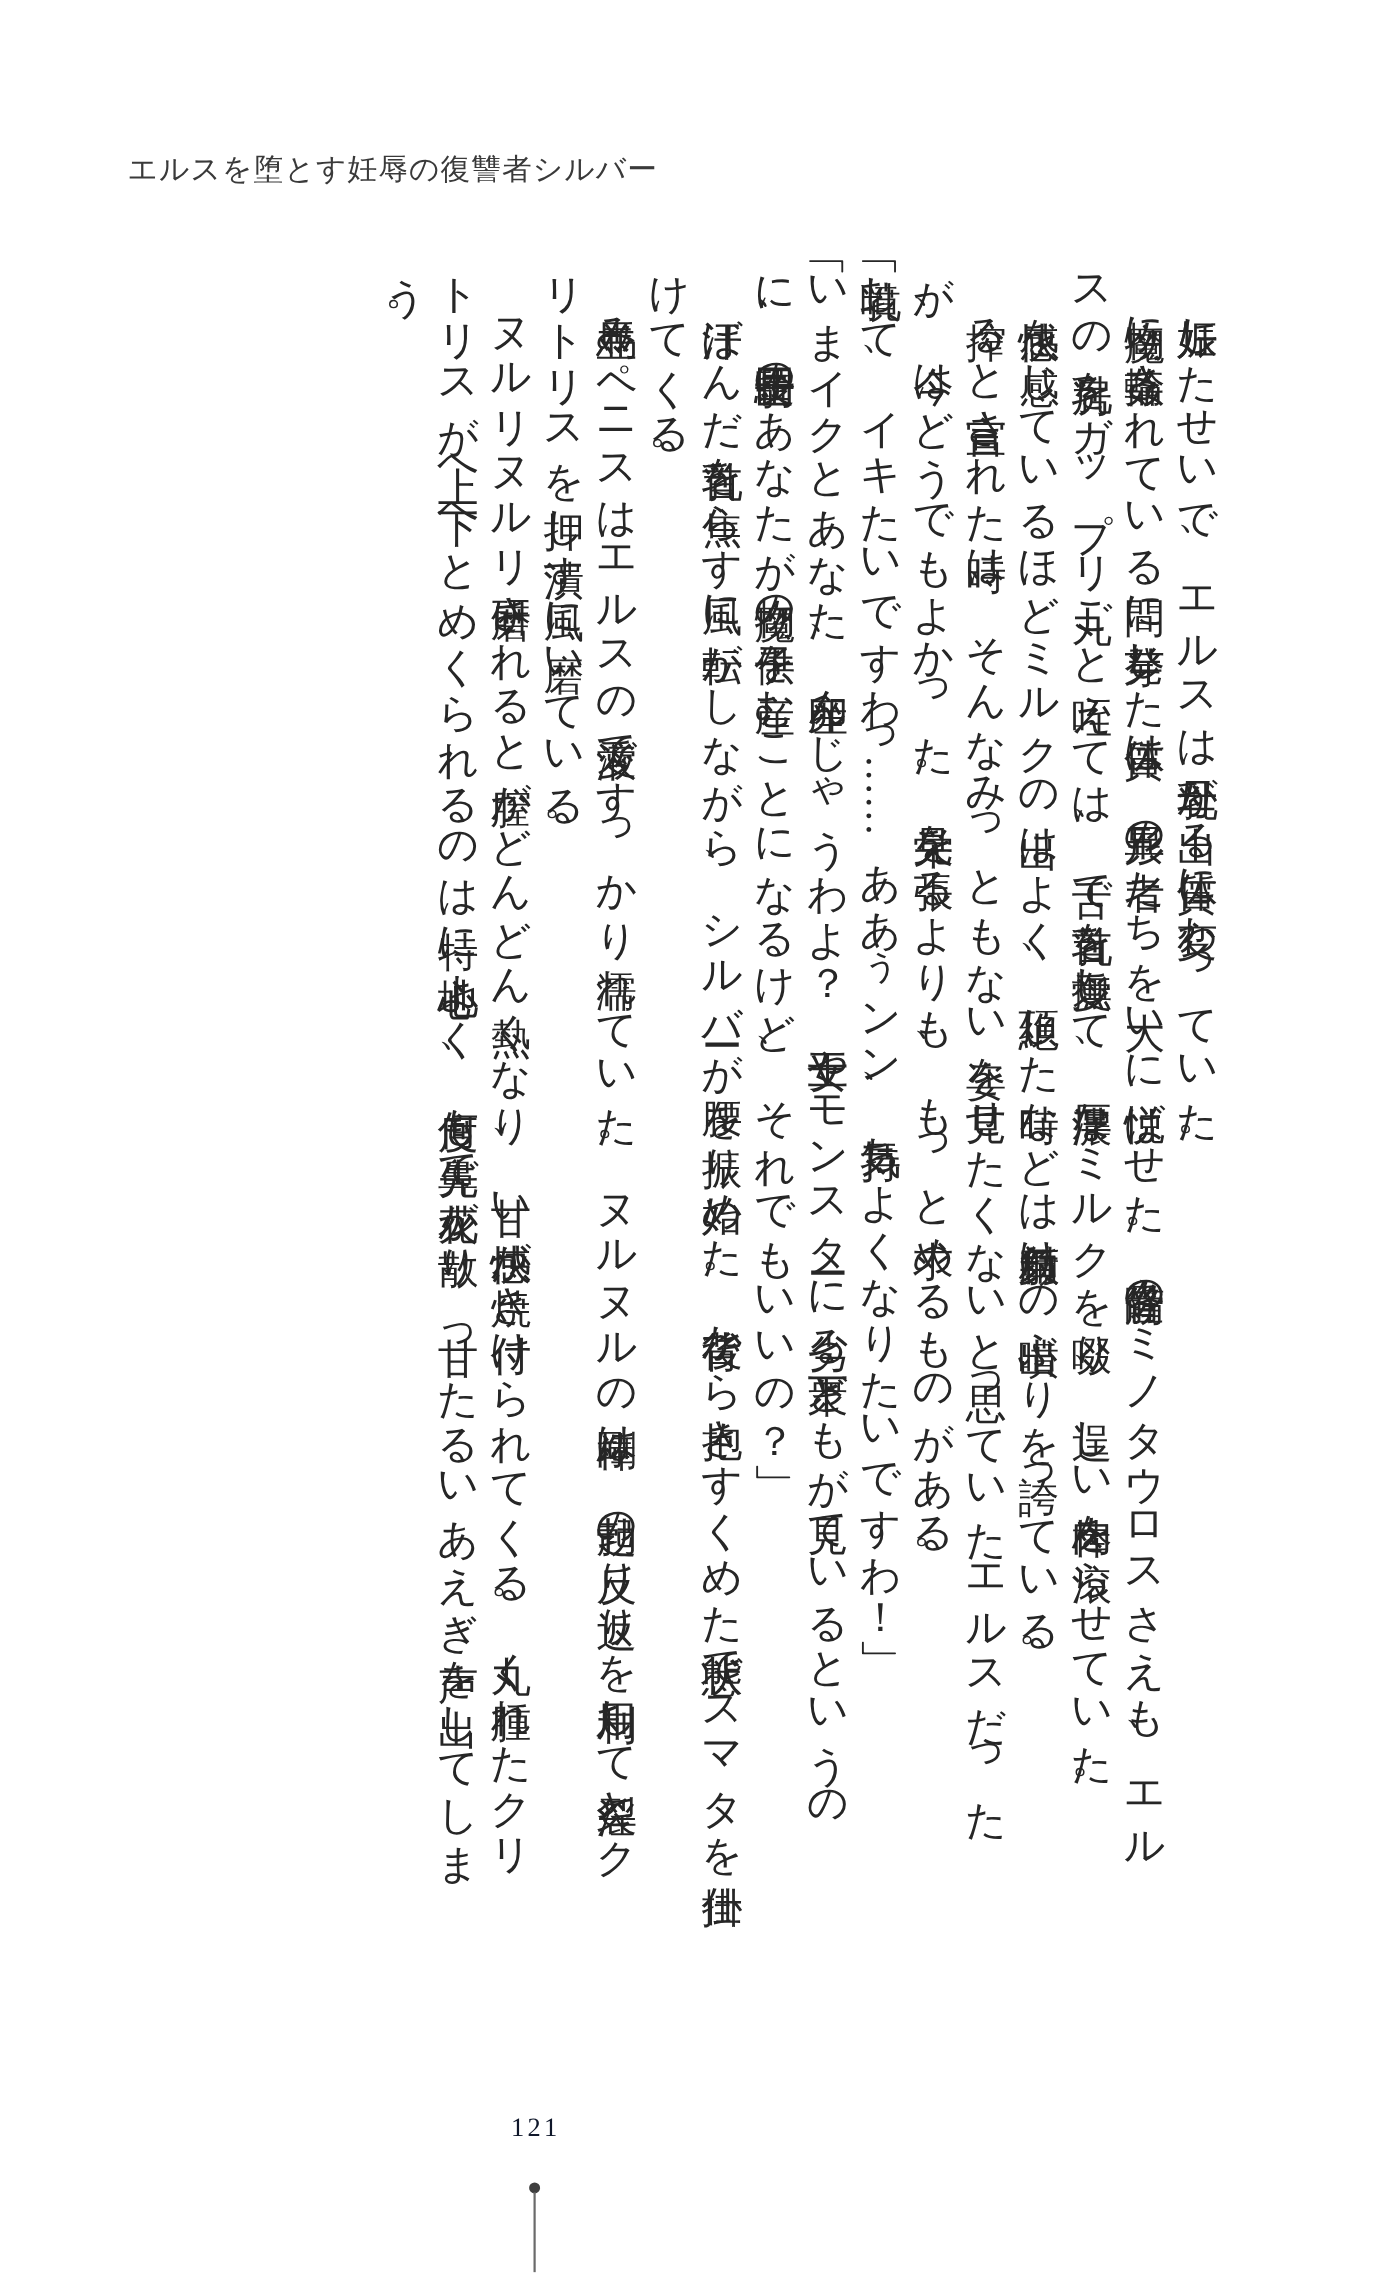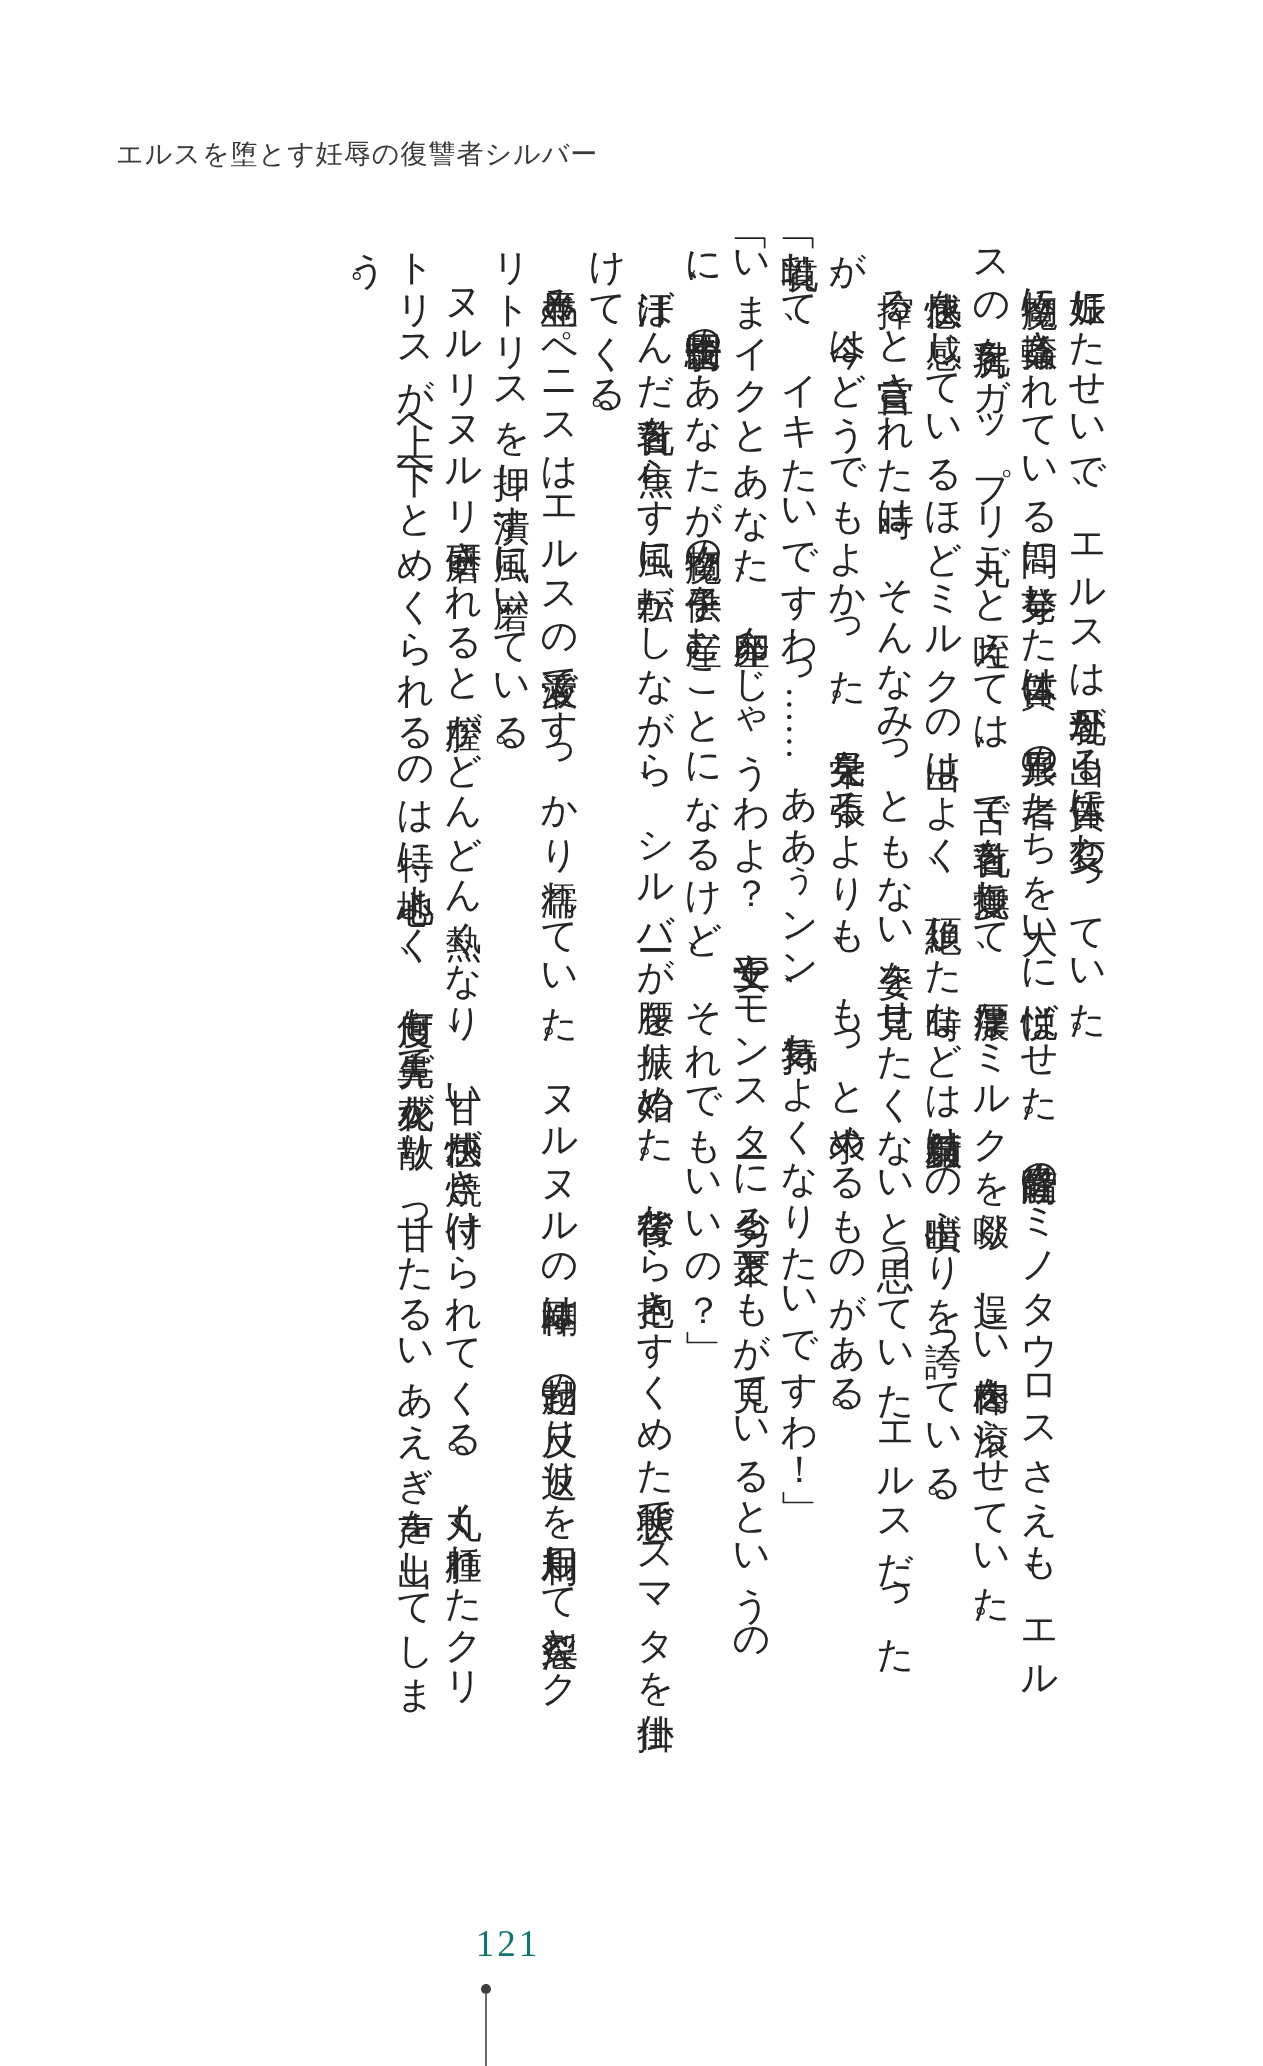--- a/index.html
+++ b/index.html
@@ -39,27 +39,27 @@
   }
   .para {
     margin: 0;
     padding: 0;
   }
   .para.indent {
     text-indent: 1em;
   }
   .page-number {
     position: absolute;
-    left: 448px;
+    left: 427px;
     top: 1922px;
     width: 120px;
     text-align: center;
-    font-size: 37px;
+    font-size: 24px;
     letter-spacing: 3px;
-    color: #0f766e;
+    color: #0f172a;
   }
   .footer-ornament {
     position: absolute;
     left: 480px;
     top: 1984px;
     width: 12px;
     height: 82px;
   }
   .orn-dot {
     position: absolute;

